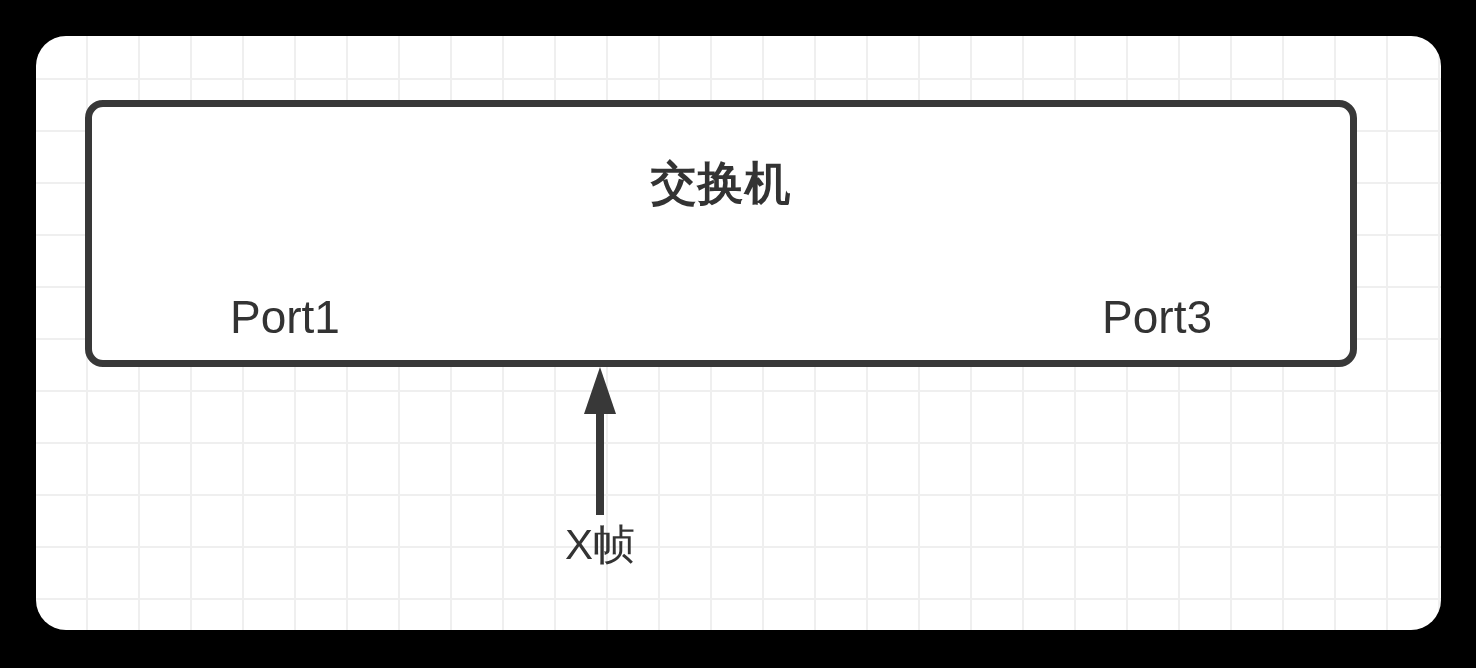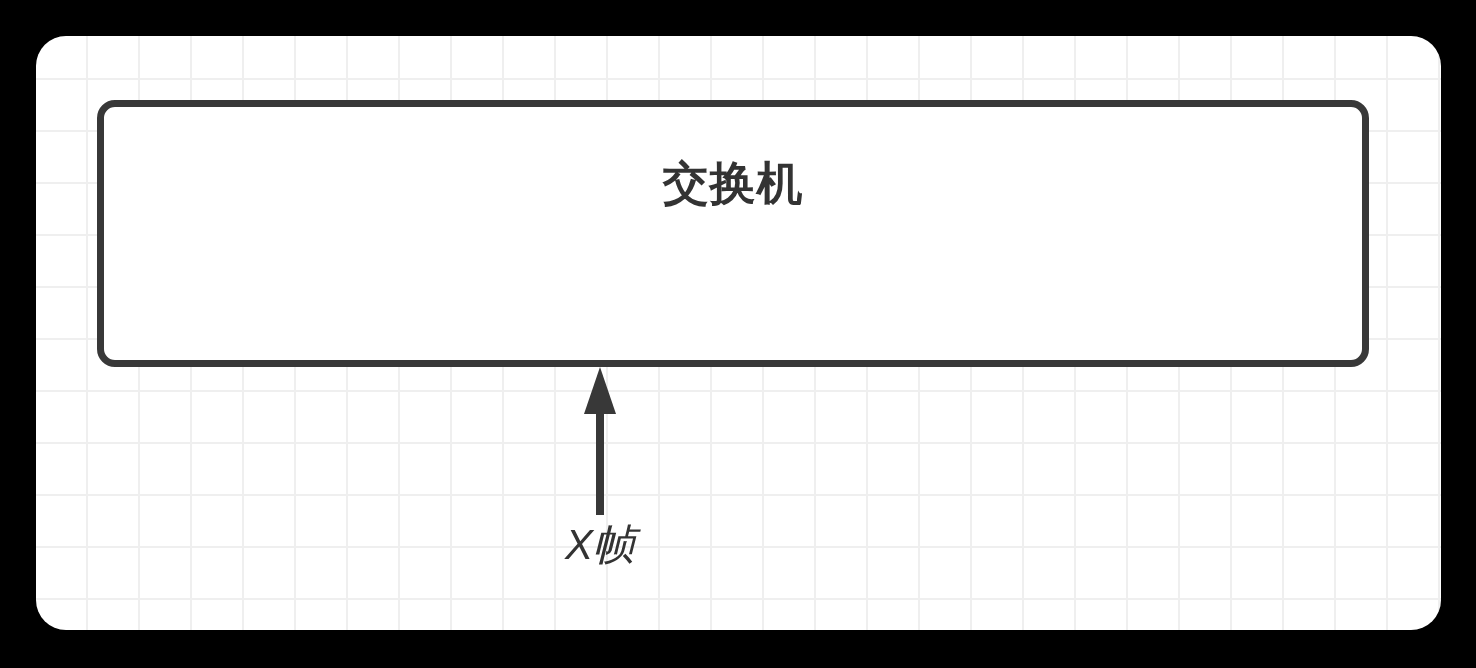--- a/index.html
+++ b/index.html
@@ -22,21 +22,21 @@
     background-image:
       linear-gradient(to right, #efefef 2px, transparent 2px),
       linear-gradient(to bottom, #efefef 2px, transparent 2px);
     background-size: 52px 52px;
     background-position: -2px -10px;
     border-radius: 30px;
     overflow: hidden;
   }
   .switch-node {
     position: absolute;
-    left: 61px; top: 64px;          
+    left: 49px; top: 64px;          
     width: 1272px; height: 267px;
     background: #ffffff;
     border: 7px solid #383838;
     border-radius: 18px;
   }
   .switch-title {
     position: absolute;
     left: 0; right: 0; top: 50px;
     text-align: center;
     font-size: 46px;
@@ -65,32 +65,33 @@
   }
   .frame-label {
     position: absolute;
     left: 504px; top: 484px;        
     width: 120px;
     text-align: center;
     font-size: 42px;
     line-height: 50px;
     font-weight: 400;
     color: #333333;
-    font-style: italic;
   }
 </style>
 </head>
 <body>
 
 <div class="stage">
   <div class="grid-canvas">
 
     <div class="switch-node">
       <div class="switch-title">交换机</div>
       <div class="ports-row">
+        <span class="port-label">Port1</span>
+        <span class="port-label">Port3</span>
       </div>
     </div>
 
     <svg class="arrow-wrap" viewBox="0 0 40 150" xmlns="http://www.w3.org/2000/svg">
       <polygon points="20,1 36,48 4,48" fill="#383838"></polygon>
       <rect x="16" y="44" width="8" height="105" fill="#383838"></rect>
     </svg>
 
     <div class="frame-label">X帧</div>
 

